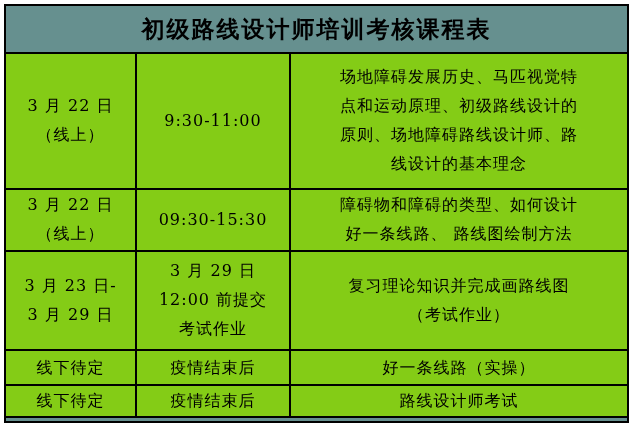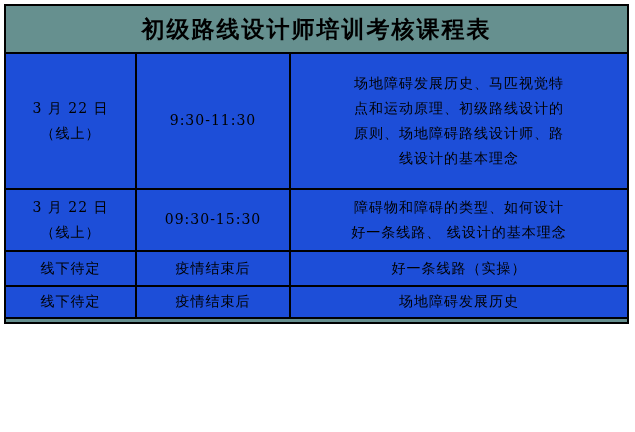--- a/index.html
+++ b/index.html
@@ -34,22 +34,22 @@
   }
   th.title-cell {
     background: #66908F;
     height: 46px;
     font-size: 23px;
     font-weight: bold;
     letter-spacing: 2px;
     white-space: nowrap;
   }
   td.body-cell {
-    background: #1d4ed8;
-    font-size: 14px;
+    background: #84cc16;
+    font-size: 16px;
     line-height: 1.8;
     letter-spacing: 1px;
   }
   tr.r0 td { height: 134px; }
   tr.r1 td { height: 60px; }
   tr.r2 td { height: 97px; }
   tr.r3 td { height: 33px; line-height: 1.5; }
   tr.r4 td { height: 30px; line-height: 1.4; }
   tr.footer-row td {
     background: #66908F;
@@ -69,41 +69,50 @@
     </colgroup>
     <thead>
       <tr>
         <th colspan="3" class="title-cell">初级路线设计师培训考核课程表</th>
       </tr>
     </thead>
     <tbody>
       <tr class="r0">
         <td class="body-cell">3 月 22 日
 （线上）</td>
-        <td class="body-cell">9:30-11:30</td>
+        <td class="body-cell">9:30-11:00</td>
         <td class="body-cell">场地障碍发展历史、马匹视觉特
 点和运动原理、初级路线设计的
 原则、场地障碍路线设计师、路
 线设计的基本理念</td>
       </tr>
       <tr class="r1">
         <td class="body-cell">3 月 22 日
 （线上）</td>
         <td class="body-cell">09:30-15:30</td>
         <td class="body-cell">障碍物和障碍的类型、如何设计
-好一条线路、 线设计的基本理念</td>
+好一条线路、 路线图绘制方法</td>
+      </tr>
+      <tr class="r2">
+        <td class="body-cell">3 月 23 日-
+3 月 29 日</td>
+        <td class="body-cell">3 月 29 日
+12:00 前提交
+考试作业</td>
+        <td class="body-cell">复习理论知识并完成画路线图
+（考试作业）</td>
       </tr>
       <tr class="r3">
         <td class="body-cell">线下待定</td>
         <td class="body-cell">疫情结束后</td>
         <td class="body-cell">好一条线路（实操）</td>
       </tr>
       <tr class="r4">
         <td class="body-cell">线下待定</td>
         <td class="body-cell">疫情结束后</td>
-        <td class="body-cell">场地障碍发展历史</td>
+        <td class="body-cell">路线设计师考试</td>
       </tr>
       <tr class="footer-row">
         <td colspan="3"></td>
       </tr>
     </tbody>
   </table>
 </div>
 
 </body></html>

